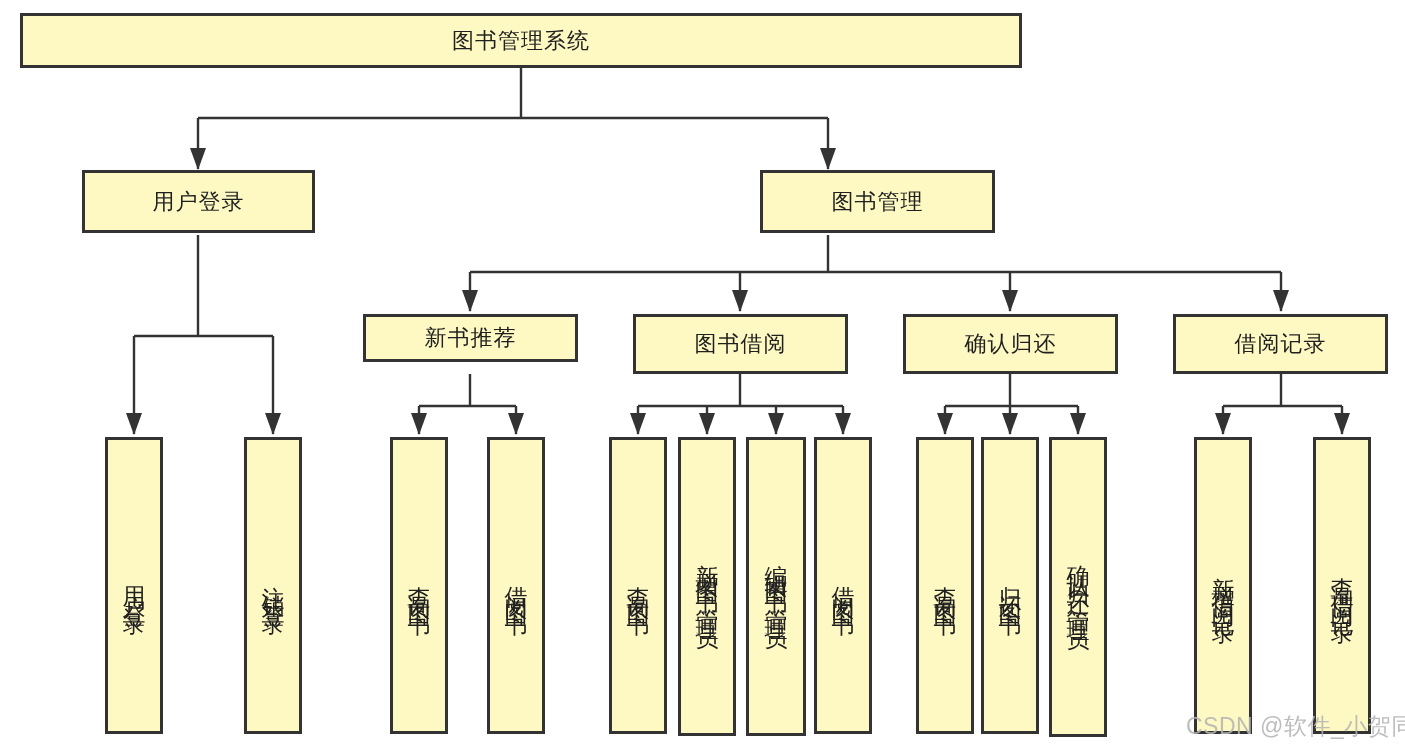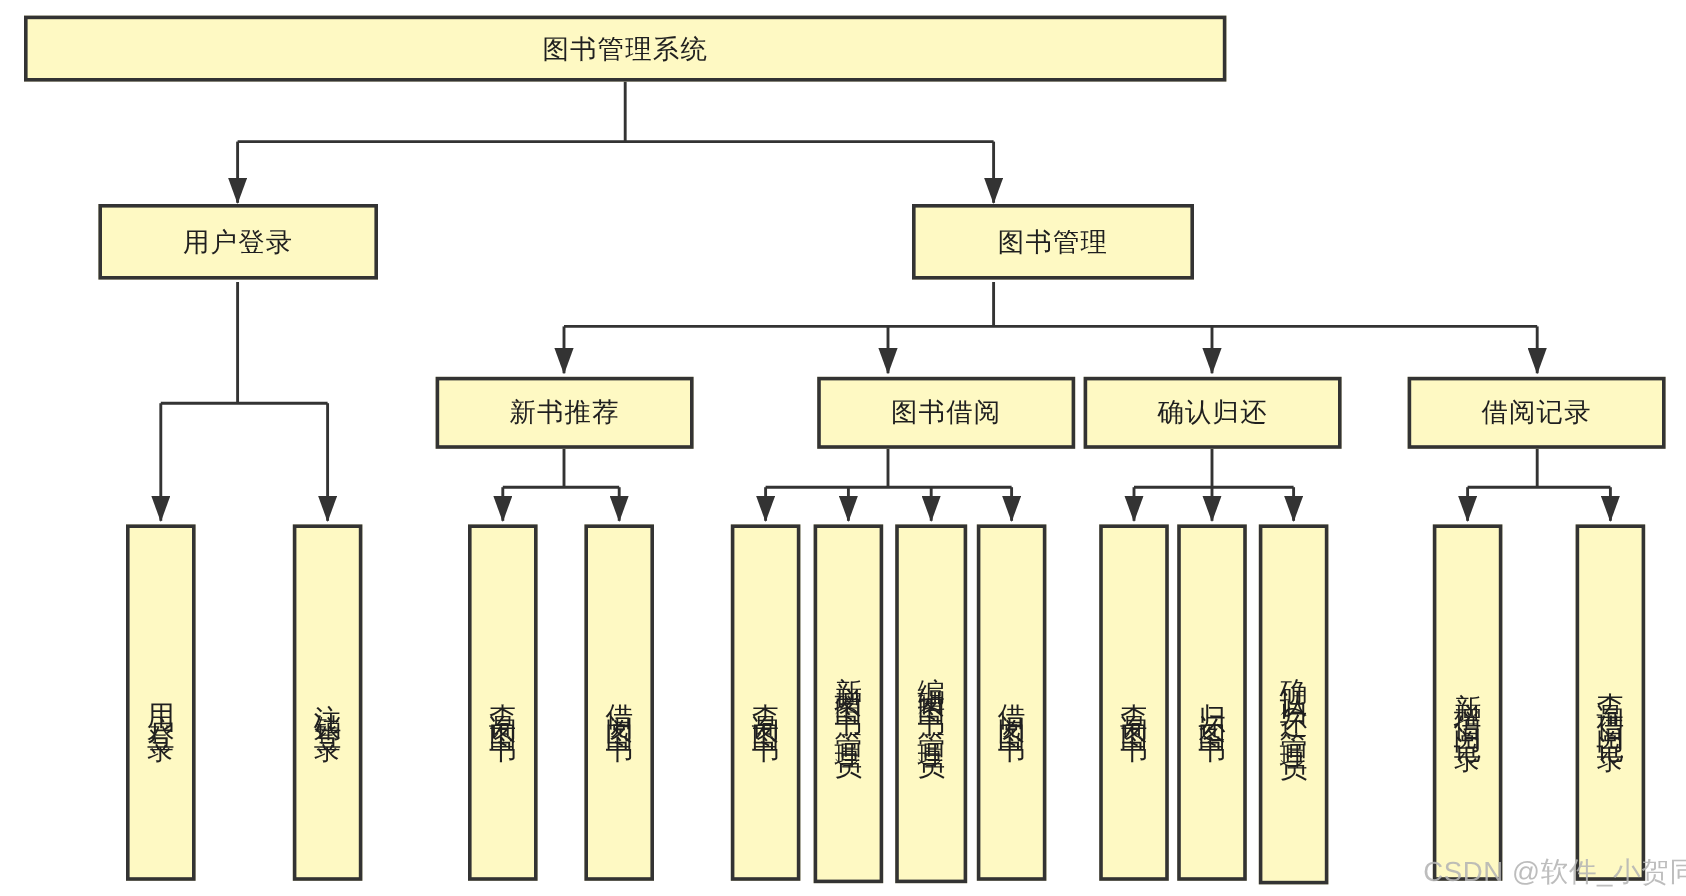--- a/index.html
+++ b/index.html
@@ -72,24 +72,24 @@
     <span>图书管理系统</span>
   </div>
 
   <div class="box hbox" style="left:82px; top:170px; width:233px; height:63px;">
     <span>用户登录</span>
   </div>
   <div class="box hbox" style="left:712px; top:170px; width:235px; height:63px;margin-left:48px;">
     <span>图书管理</span>
   </div>
 
-  <div class="box hbox" style="left:363px; top:314px; width:215px; height:60px;">
+  <div class="box hbox" style="left:363px; top:314px; width:215px; height:48px;">
     <span>新书推荐</span>
   </div>
-  <div class="box hbox" style="left:633px; top:314px; width:215px; height:60px;margin-left:48px;">
+  <div class="box hbox" style="left:633px; top:314px; width:215px; height:60px;">
     <span>图书借阅</span>
   </div>
   <div class="box hbox" style="left:903px; top:314px; width:215px; height:60px;">
     <span>确认归还</span>
   </div>
   <div class="box hbox" style="left:1173px; top:314px; width:215px; height:60px;">
     <span>借阅记录</span>
   </div>
 
   <div class="box vbox" style="left:105px; top:437px; width:58px; height:297px;">

